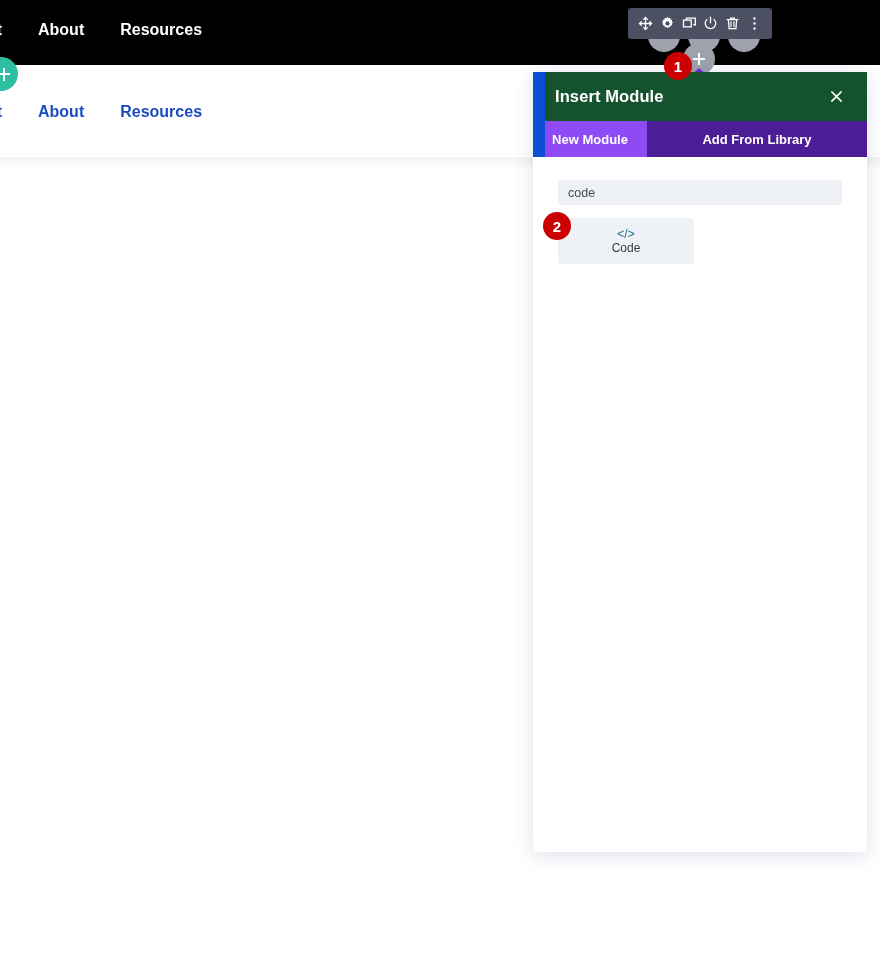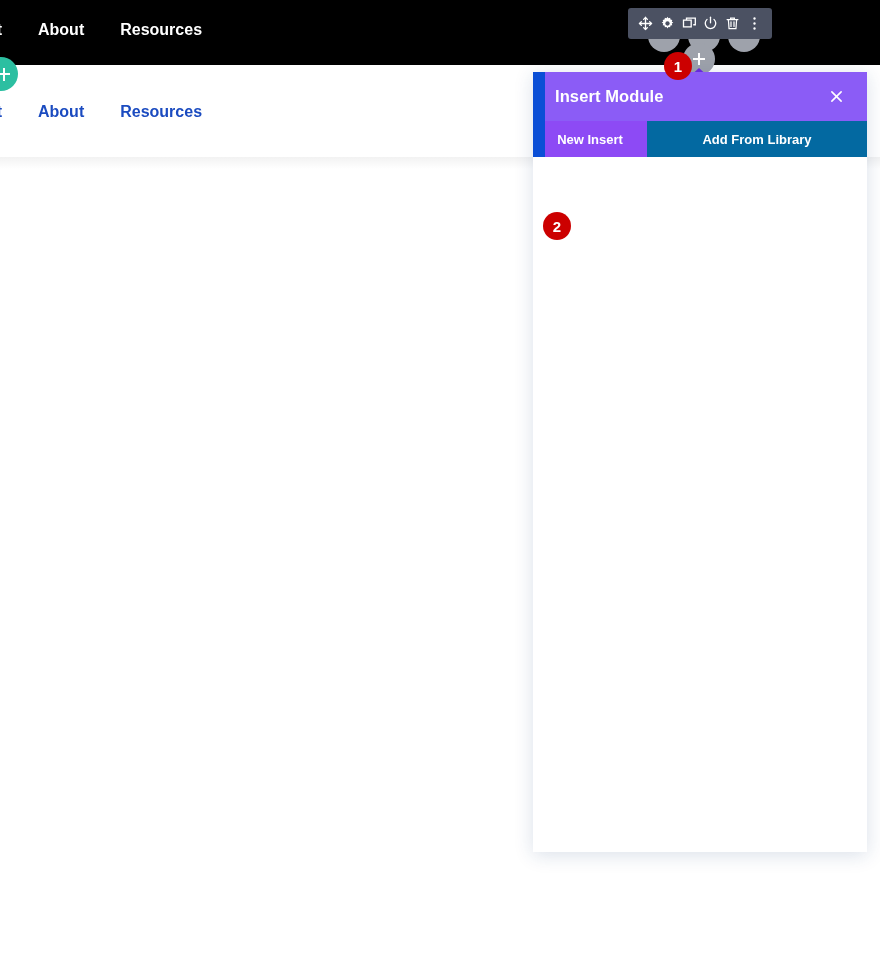--- a/index.html
+++ b/index.html
@@ -195,21 +195,21 @@
     position: absolute;
     left: 533px; top: 72px;
     width: 12px; height: 85px;
     background: #0b4fd6;
     z-index: 36;
   }
 
   .panel-header {
     position: relative;
     height: 49px;
-    background: #8b5cf6;
+    background: #14532d;
     display: flex;
     align-items: center;
     justify-content: space-between;
     padding: 0 20px 0 22px;
     box-sizing: border-box;
   }
   .panel-title {
     color: #ffffff;
     font-size: 16.5px;
     font-weight: bold;
@@ -235,21 +235,21 @@
     display: flex;
     align-items: center;
     justify-content: center;
     color: #ffffff;
     font-size: 13px;
     font-weight: bold;
     cursor: pointer;
     box-sizing: border-box;
   }
   .panel-tab.t1 { width: 114px; background: #8d4af5; }
-  .panel-tab.t2 { width: 220px; background: #0369a1; }
+  .panel-tab.t2 { width: 220px; background: #4c1d95; }
 
   .panel-body {
     position: relative;
     background: #ffffff;
     height: 695px;
     padding: 23px 25px 0 25px;
     box-sizing: border-box;
   }
 
   .search-field {
@@ -404,23 +404,33 @@
     <div class="panel-header">
       <span class="panel-title">Insert Module</span>
       <span class="panel-close">
         <svg width="13" height="13" viewBox="0 0 14 14" stroke="#ffffff" stroke-width="1.7" stroke-linecap="round">
           <path d="M2 2l10 10M12 2L2 12"></path>
         </svg>
       </span>
     </div>
 
     <div class="panel-tabs">
-      <div class="panel-tab t1">New Insert</div>
+      <div class="panel-tab t1">New Module</div>
       <div class="panel-tab t2">Add From Library</div>
     </div>
 
+    <div class="panel-body">
+      <input class="search-field" type="text" value="code" style="">
+
+      <div class="module-grid">
+        <div class="module-card">
+          <span class="mod-icon">&lt;/&gt;</span>
+          <span class="mod-label">Code</span>
+        </div>
+      </div>
+    </div>
 
   </div>
 
   <div class="badge b1">1</div>
   <div class="badge b2">2</div>
 
 </div>
 
 </body></html>

